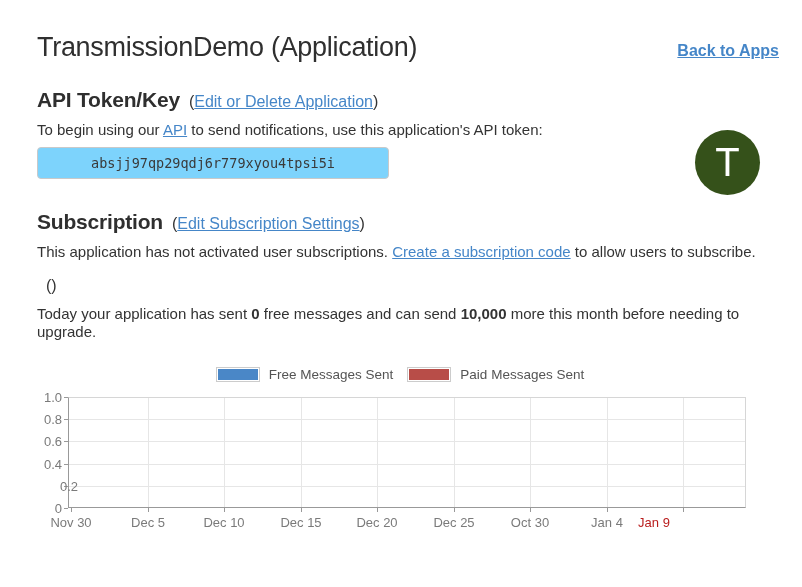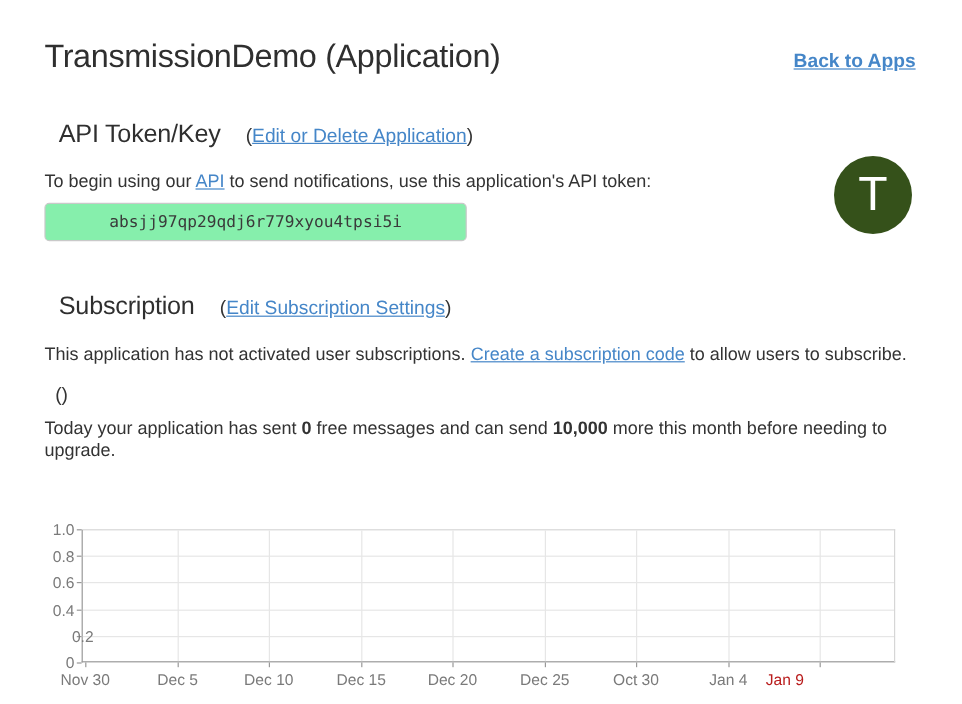--- a/index.html
+++ b/index.html
@@ -6,37 +6,37 @@
   .page{
     position:relative;width:802px;height:587px;overflow:hidden;background:#fff;
     font-family:"Liberation Sans",sans-serif;color:#333;
   }
   
   .banner{
     margin:12px 10px 0 10px;height:36px;line-height:36px;
     background:#dff0d8;border:1px solid #d0e6c0;border-radius:4px;
     text-align:center;font-size:14px;color:#468847;
   }
-  .content{padding:0 39px 0 37px;}
+  .content{padding:0 23px 0 37px;}
   
   .header-row{display:flex;justify-content:space-between;align-items:baseline;margin-top:31px;}
   h1{margin:0;font-size:27px;font-weight:400;color:#2f2f2f;line-height:33px;letter-spacing:-0.3px;}
   .back-link{font-size:16px;font-weight:bold;color:#4586c8;text-decoration:underline;cursor:pointer;}
   
   .sec-head{display:flex;align-items:baseline;margin-top:23px;line-height:26px;}
-  .sec-head h2{margin:12px;font-size:21px;font-weight:400;color:#2f2f2f;letter-spacing:-0.2px;}
+  .sec-head h2{margin:0;font-size:21px;font-weight:700;color:#2f2f2f;letter-spacing:-0.2px;}
   .sec-head .paren{font-size:16px;color:#333;margin-left:9px;}
   .sec-head .paren:first-of-type{margin-left:9px;}
   .sec-head .paren.close{margin-left:0;}
   .head-link{font-size:16px;color:#4586c8;text-decoration:underline;cursor:pointer;}
   p.body-line{margin:6px 0 0 0;font-size:15px;line-height:18px;color:#333;}
   a.inline-link{color:#4586c8;text-decoration:underline;cursor:pointer;}
   .token-box{
     margin-top:8px;width:350px;height:30px;line-height:30px;box-sizing:content-box;
-    background:#86efac;border:1px solid #c9c9c9;border-radius:4px;
+    background:#7dd3fc;border:1px solid #c9c9c9;border-radius:4px;
     text-align:center;font-family:"DejaVu Sans Mono",monospace;font-size:13.5px;color:#3a3a3a;
   }
   .sub-margin{margin-top:30px;}
   .usage-margin{margin-top:12px;}
   
   .avatar{
     position:absolute;top:130px;left:695px;width:65px;height:65px;border-radius:50%;
     display:flex;align-items:center;justify-content:center;
     color:#fff;font-size:40px;font-weight:400;
   }
@@ -90,20 +90,34 @@
     <p class="body-line"><span>This application has not activated user subscriptions. </span><a class="inline-link">Create a subscription code</a><span> to allow users to subscribe.</span></p>
 
     <div class="sec-head usage-margin">
       <span class="paren">(</span>
       <span class="paren close">)</span>
     </div>
 
     <p class="body-line"><span>Today your application has sent </span><b>0</b><span> free messages and can send </span><b>10,000</b><span> more this month before needing to upgrade.</span></p>
 
     <div class="chart" id="chart">
+      <div class="legend" id="legend">
+          <div class="legend-item">
+            <div class="legend-swatch">
+              <span class="fill" style="background: rgb(74, 135, 199);"></span>
+            </div>
+            <div class="legend-label">Free Messages Sent</div>
+          </div>
+          <div class="legend-item">
+            <div class="legend-swatch">
+              <span class="fill" style="background: rgb(184, 77, 72);"></span>
+            </div>
+            <div class="legend-label">Paid Messages Sent</div>
+          </div>
+        </div>
       <div class="plot" id="plot" style="left: 31px; top: 30px; width: 678px; height: 111px;"></div>
     <div class="htick" style="left: 27px; top: 30px; width: 4px; height: 1px; background: rgb(153, 153, 153);"></div>
         <div class="ylab" style="left: 0px; width: 25px; top: 23px; color: rgb(122, 122, 122);">1.0</div>
         <div class="hgrid" style="left: 32px; top: 52px; width: 676px; height: 1px; background: rgb(230, 230, 230);"></div>
         <div class="htick" style="left: 27px; top: 52px; width: 4px; height: 1px; background: rgb(153, 153, 153);"></div>
         <div class="ylab" style="left: 0px; width: 25px; top: 45px; color: rgb(122, 122, 122);">0.8</div>
         <div class="hgrid" style="left: 32px; top: 74px; width: 676px; height: 1px; background: rgb(230, 230, 230);"></div>
         <div class="htick" style="left: 27px; top: 74px; width: 4px; height: 1px; background: rgb(153, 153, 153);"></div>
         <div class="ylab" style="left: 0px; width: 25px; top: 67px; color: rgb(122, 122, 122);">0.6</div>
         <div class="hgrid" style="left: 32px; top: 97px; width: 676px; height: 1px; background: rgb(230, 230, 230);"></div>

